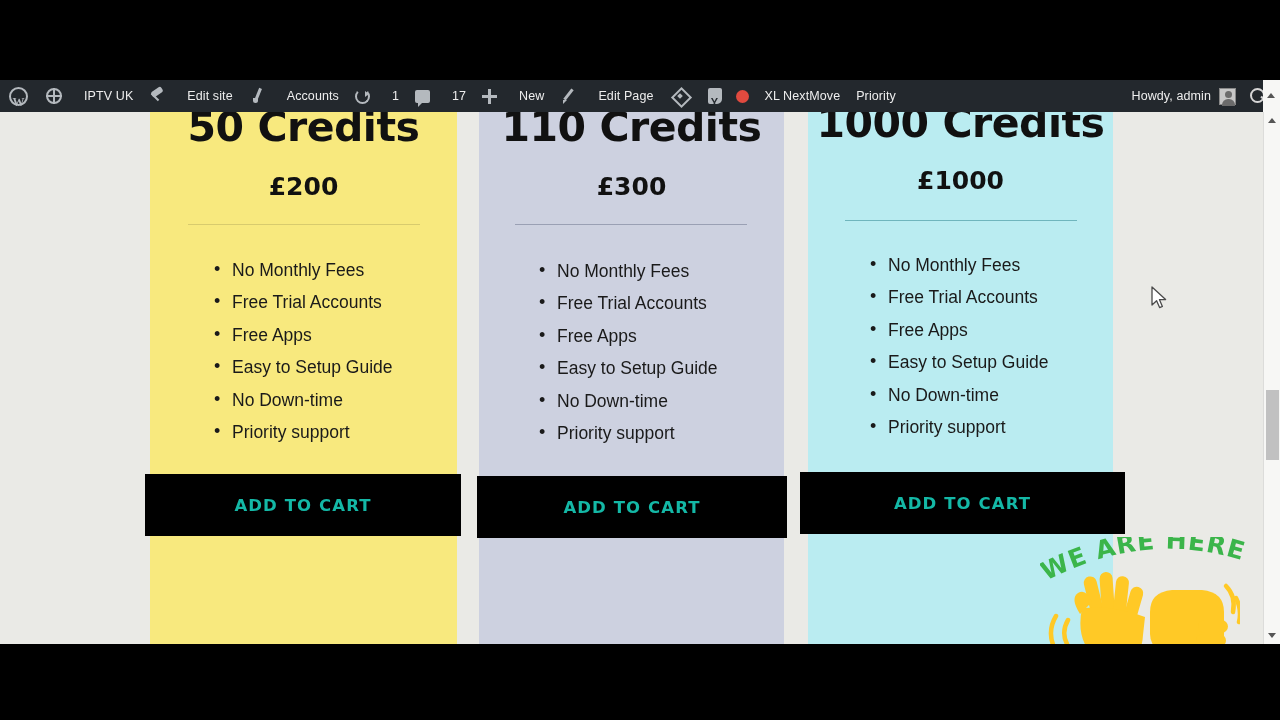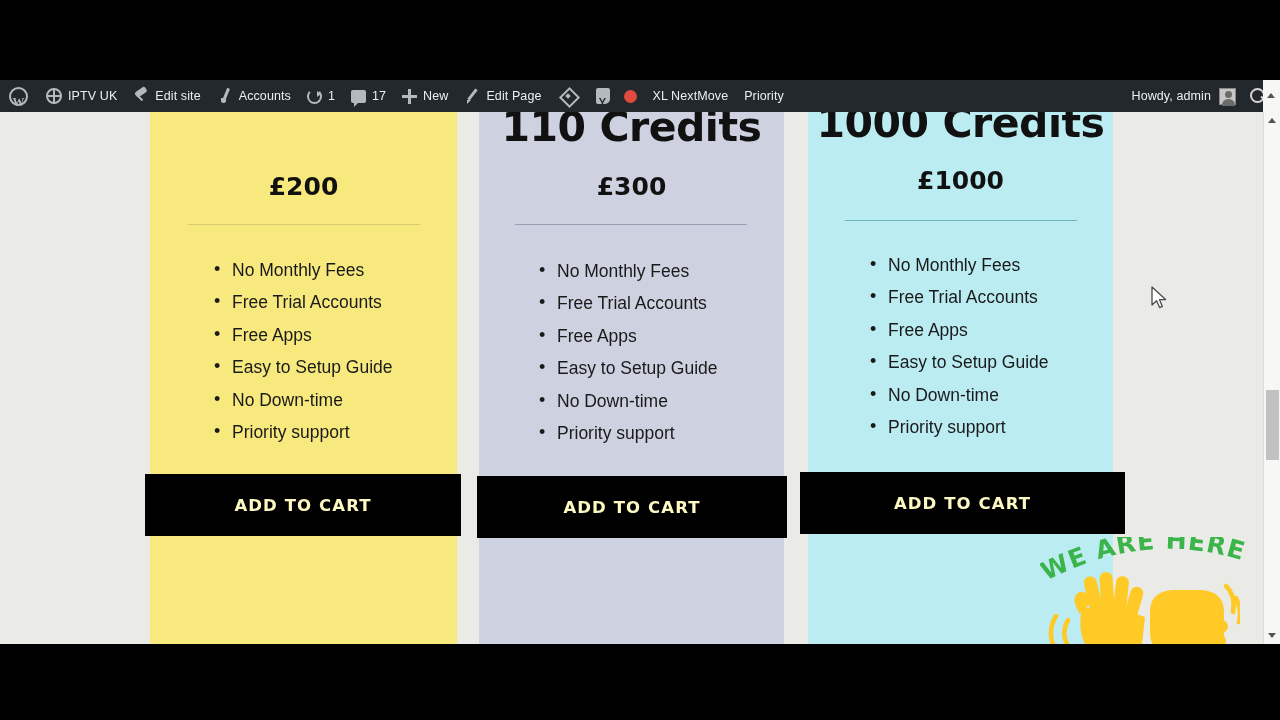--- a/index.html
+++ b/index.html
@@ -12,21 +12,21 @@
   #letterbox-top { position:absolute; left:0; top:0; width:1280px; height:80px; background:#000; z-index:60; }
   #letterbox-bottom { position:absolute; left:0; top:644px; width:1280px; height:76px; background:#000; z-index:60; }
 
   
   #viewport { position:absolute; left:0; top:80px; width:1280px; height:564px; background:#EAEAE6; overflow:hidden; }
 
   
   #adminbar { position:absolute; left:0; top:0; width:1280px; height:32px;
               background:#23282d; color:#eee; font-size:13px;
               display:flex; align-items:center; z-index:40; }
-  .ab-item { display:flex; align-items:center; gap:6px; height:32px; padding:0 8px; color:#eee;
+  .ab-item { display:flex; align-items:center; gap:22px; height:32px; padding:0 8px; color:#eee;
              white-space:nowrap; line-height:32px; }
   .ab-item .lbl { font-size:12.5px; letter-spacing:.1px; }
   .ab-spacer { flex:1 1 auto; }
   .ab-right { display:flex; align-items:center; gap:0px; padding-right:4px; }
 
   .ico { display:inline-block; position:relative; flex:0 0 auto; }
 
   
   .ico-wp { width:19px; height:19px; border-radius:50%; border:2px solid #b4b9be; position:relative; }
   .ico-wp::after { content:"W"; position:absolute; left:0; right:0; top:-3px; text-align:center;
@@ -121,21 +121,21 @@
   .card-title { position:absolute; width:100%; text-align:center;
                 font-weight:800; letter-spacing:-.5px; color:#111;
                 font-family:"DejaVu Sans", sans-serif; }
   .card-price { position:absolute; width:100%; text-align:center;
                 font-weight:700; color:#111; font-family:"DejaVu Sans", sans-serif; }
   .card-rule  { position:absolute; height:1px; }
   .card-list  { position:absolute; list-style:none; }
   .card-list li { position:relative; padding-left:22px; color:#1a1a1a; }
   .card-list li::before { content:"\2022"; position:absolute; left:4px; top:-1px; font-size:18px; }
 
-  .cta { position:absolute; background:#000; color:#fef9c3; text-align:center;
+  .cta { position:absolute; background:#000; color:#14b8a6; text-align:center;
          font-weight:700; letter-spacing:1.1px; font-size:16.5px;
          display:flex; align-items:center; justify-content:center;
          font-family:"DejaVu Sans", sans-serif; }
 
   
   #wah { position:absolute; left:1030px; top:452px; width:230px; height:190px; z-index:30; }
   #wah-text { position:absolute; left:10px; top:5px; width:210px; height:48px; }
   #wah-text svg { width:210px; height:48px; display:block; }
 
   .hand { position:absolute; }
@@ -166,20 +166,21 @@
 <body>
 
 <div id="frame">
 
   <div id="viewport">
 
     <div id="cards">
 
       <div class="card" id="c0" style="left:150px; width:307px; height:570px;">
         <div class="card-body" style="height:570px; background:#F8E97E;"></div>
+        <div class="card-title" style="top:-9px; font-size:41px;">50 Credits</div>
         <div class="card-price" style="top:60px; font-size:25px;">£200</div>
         <div class="card-rule" style="left:38px; top:112px; width:232px; background:#d8cb6e;"></div>
         <ul class="card-list" style="left:60px; top:142px; font-size:17.5px; line-height:32.4px;">
           <li>No Monthly Fees</li>
           <li>Free Trial Accounts</li>
           <li>Free Apps</li>
           <li>Easy to Setup Guide</li>
           <li>No Down-time</li>
           <li>Priority support</li>
         </ul>

